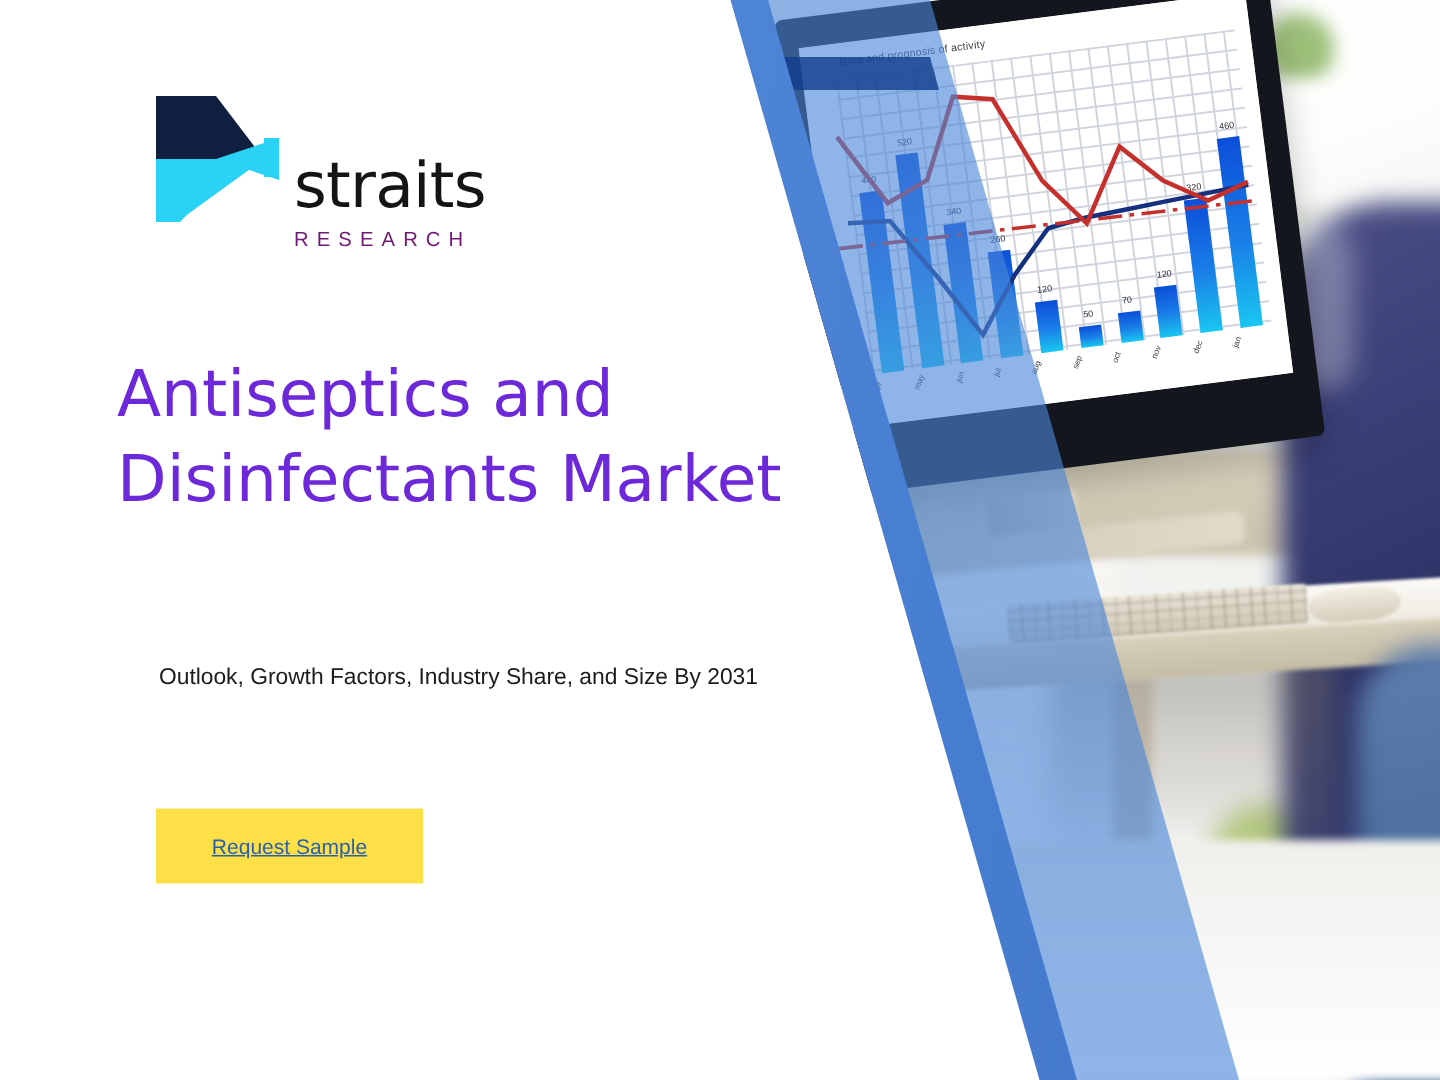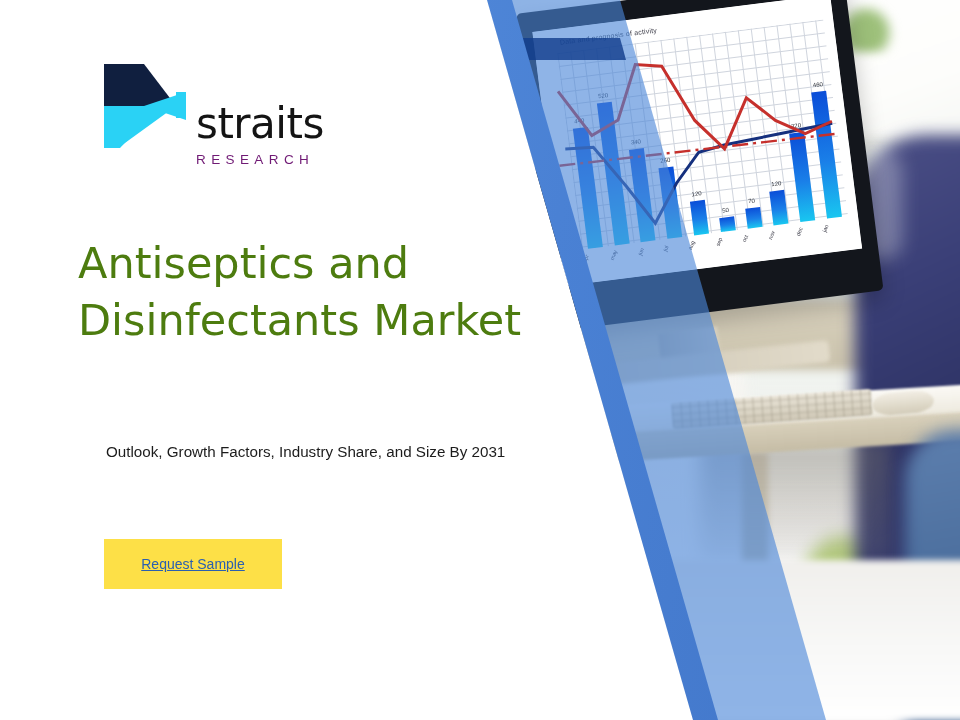--- a/index.html
+++ b/index.html
@@ -123,21 +123,21 @@
 
   
   .logo{position:absolute;left:100px;top:62px;width:300px;height:92px;}
   .logo-mark{position:absolute;left:0;top:0;width:86px;height:88px;}
   .logo-txt{position:absolute;left:96px;top:1px;margin-top:40px;}
   .logo-name{font-size:42px;font-weight:400;color:#141414;letter-spacing:-.5px;line-height:1;
     font-family:"DejaVu Sans",sans-serif;}
   .logo-sub{font-size:13.5px;font-weight:400;color:#701a75;letter-spacing:5.4px;margin-top:7px;}
 
   .title{position:absolute;left:78px;top:206px;width:470px;
-    font-size:43px;line-height:1.32;color:#4d7c0f;font-weight:400;
+    font-size:43px;line-height:1.32;color:#6d28d9;font-weight:400;
     font-family:"DejaVu Sans",sans-serif;}
   .subtitle{position:absolute;left:106px;top:425px;width:450px;
     font-size:15.2px;line-height:1.55;color:#1c1c1c;}
   .cta{position:absolute;left:104px;top:539px;width:178px;height:50px;
     background:#fde047;border:none;display:flex;align-items:center;justify-content:center;
     cursor:pointer;padding:0;}
   .cta-label{font-size:14px;color:#2a5fb0;text-decoration:underline;
     font-family:"Liberation Sans",sans-serif;}
 </style>
 </head>

